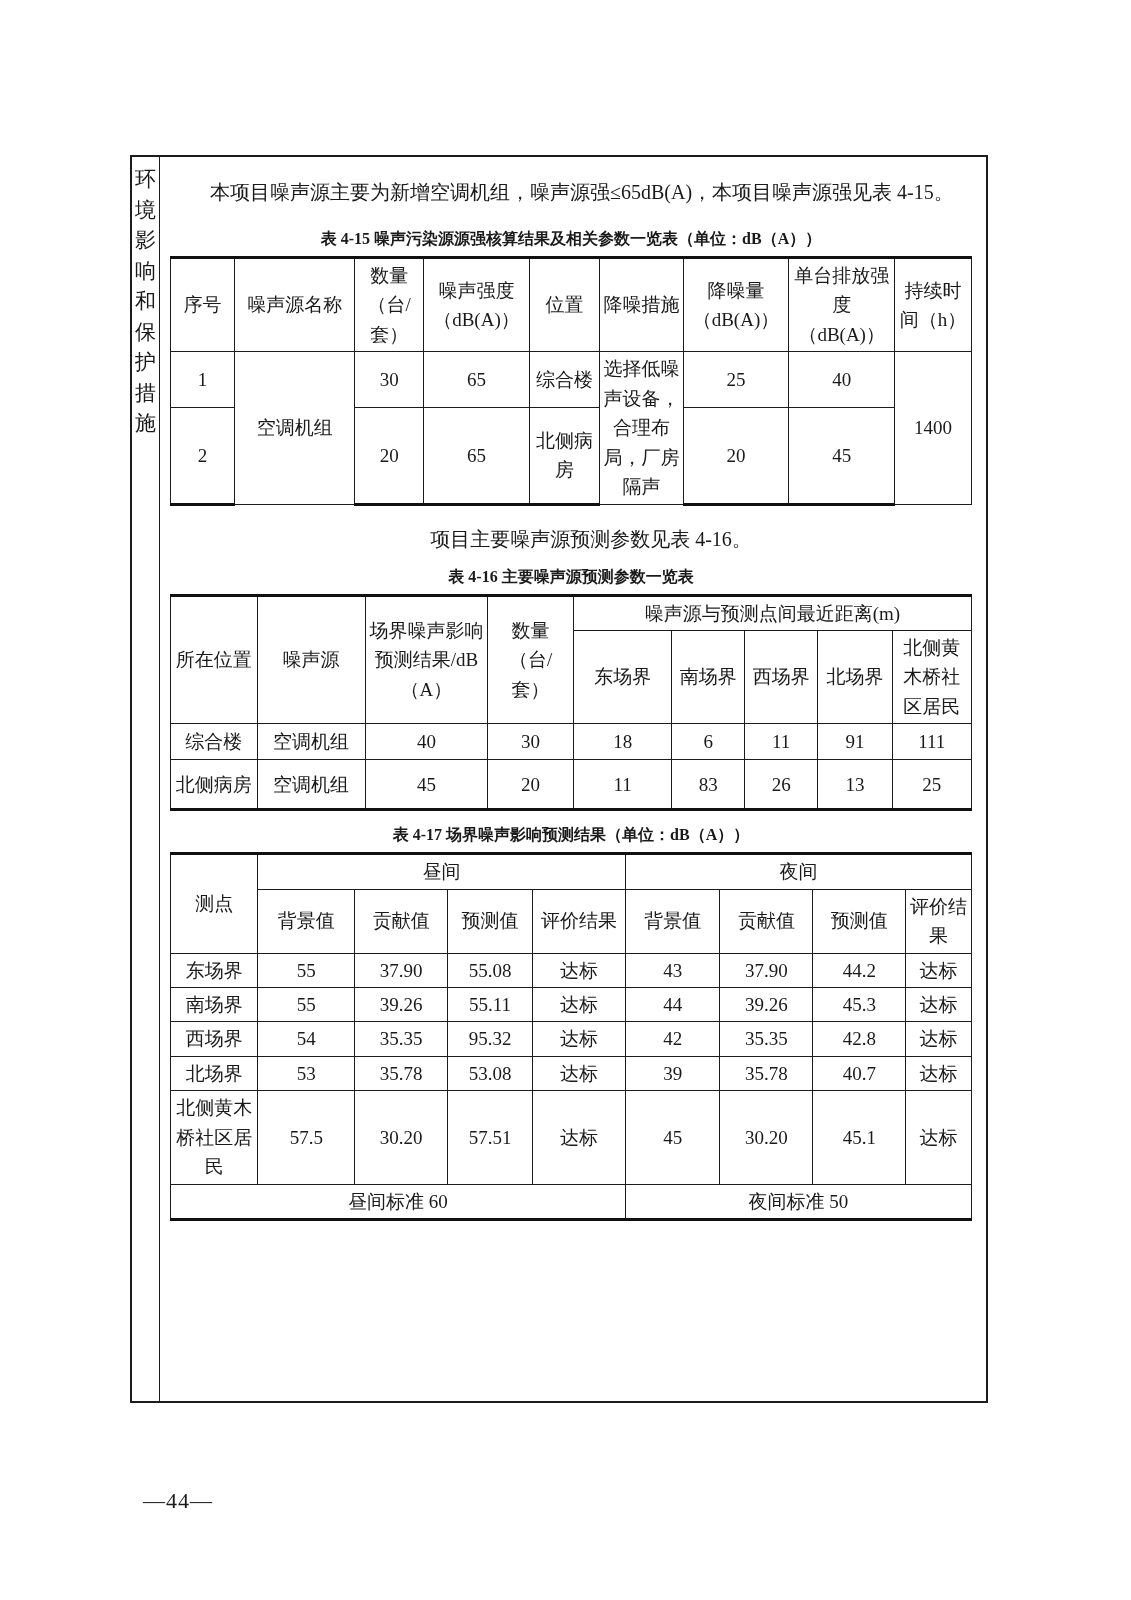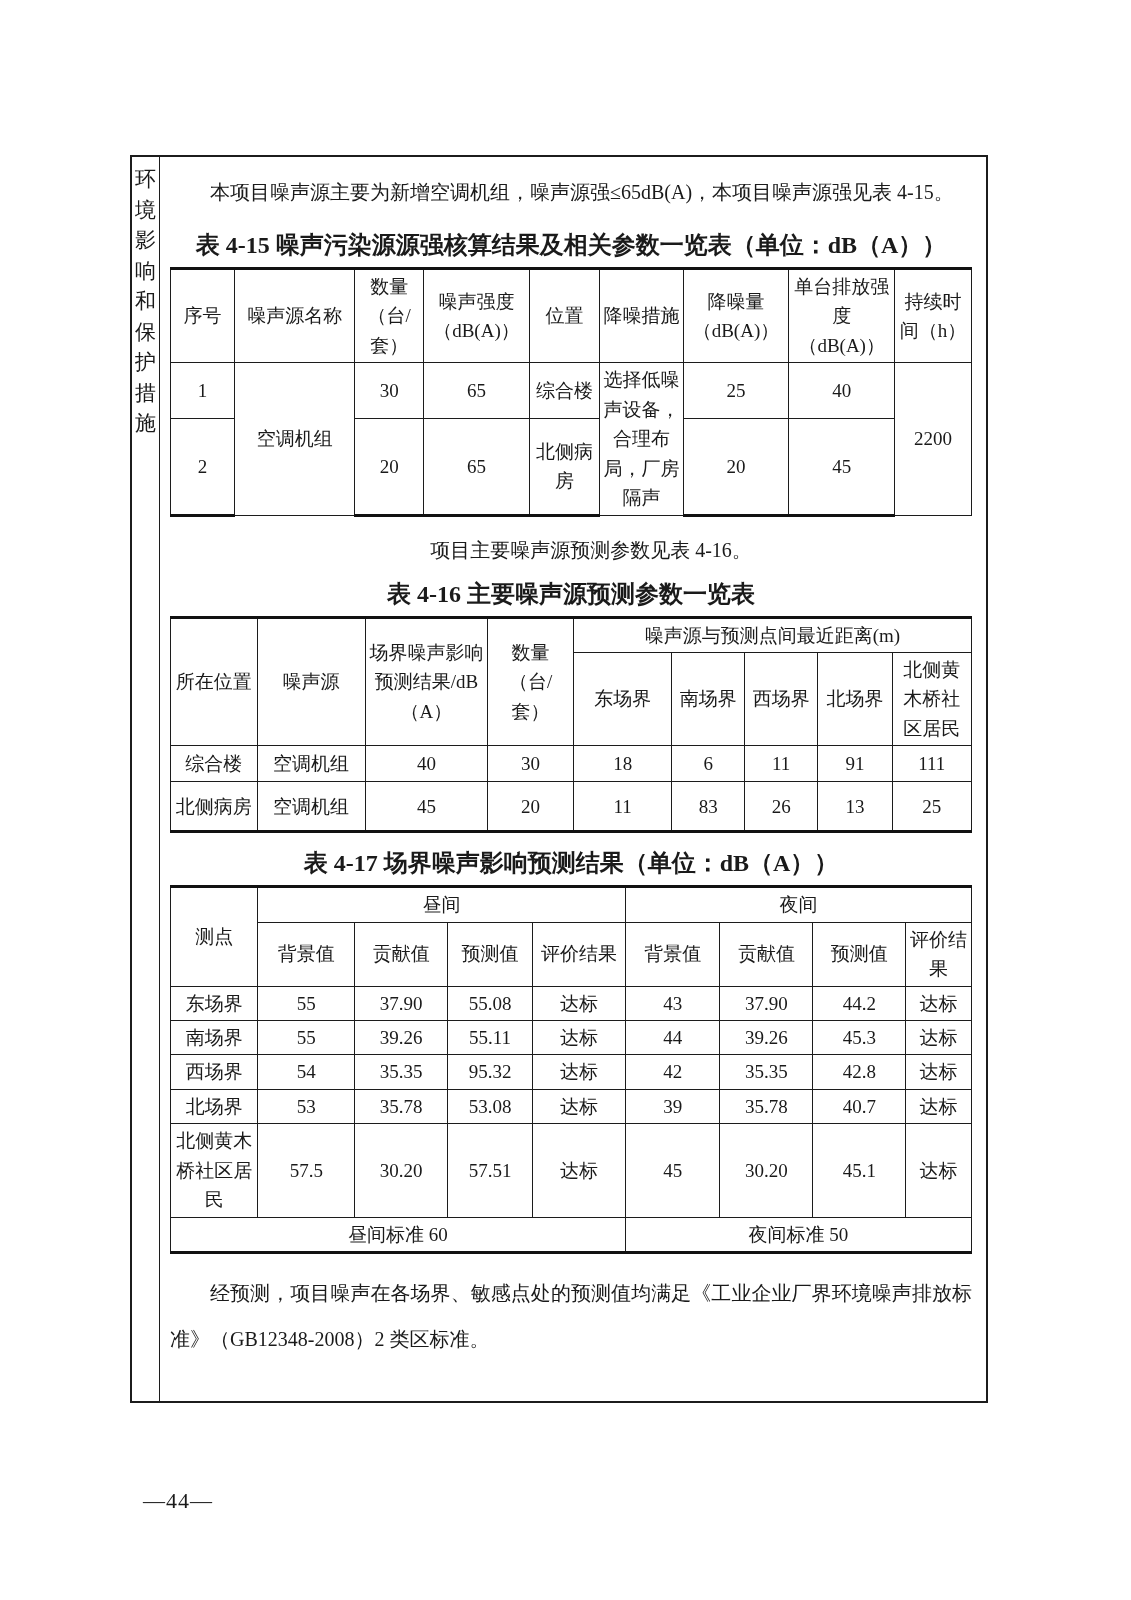--- a/index.html
+++ b/index.html
@@ -14,21 +14,21 @@
   }
   .side-col {
     width:28px; border-right:1px solid #1c1c1c; padding-top:7px;
     display:flex; flex-direction:column; align-items:center; flex:none;
   }
   .side-col span { font-size:21px; line-height:30.5px; }
   .content { flex:1; padding:12px 14px 12px 10px; overflow:hidden; }
 
   .para { font-size:20px; line-height:2.3; text-align:justify; text-indent:2em; }
   .para-single { font-size:20px; text-indent:2em;text-align:center; }
-  .tbl-title { font-size:24px; font-weight:bold; text-align:center; margin:14px 0 6px 0; }
+  .tbl-title { font-size:16px; font-weight:bold; text-align:center; margin:14px 0 6px 0; }
 
   table.t {
     border-collapse:collapse; width:100%; table-layout:fixed;
     text-align:center; font-size:19px; margin:0 auto;
   }
   table.t td {
     border:1px solid #1c1c1c; padding:2px 3px; line-height:1.55;
     vertical-align:middle; word-break:break-word;
   }
   table.t tr.first > td { border-top:3px solid #111; }
@@ -89,21 +89,21 @@
         </tr>
         <tr>
           <td style="height:56px">1</td>
           <td rowspan="2">空调机组</td>
           <td>30</td>
           <td>65</td>
           <td>综合楼</td>
           <td rowspan="2">选择低噪声设备，合理布局，厂房隔声</td>
           <td>25</td>
           <td>40</td>
-          <td rowspan="2">2200</td>
+          <td rowspan="2">1400</td>
         </tr>
         <tr class="last">
           <td style="height:96px">2</td>
           <td>20</td>
           <td>65</td>
           <td>北侧病房</td>
           <td>20</td>
           <td>45</td>
         </tr>
       </tbody>
@@ -251,19 +251,18 @@
           <td>45.1</td>
           <td>达标</td>
         </tr>
         <tr class="last">
           <td colspan="5" style="height:32px">昼间标准 60</td>
           <td colspan="4">夜间标准 50</td>
         </tr>
       </tbody>
         </table>
 
-      <p class="para" style="margin-top:16px">经预测，项目噪声在各场界、敏感点处的预测值均满足《工业企业厂界环境噪声排放标准》（GB12348-2008）2 类区标准。</p>
 
     </div>
   </div>
 
   <div class="pageno">—44—</div>
 </div>
 
 </body></html>

